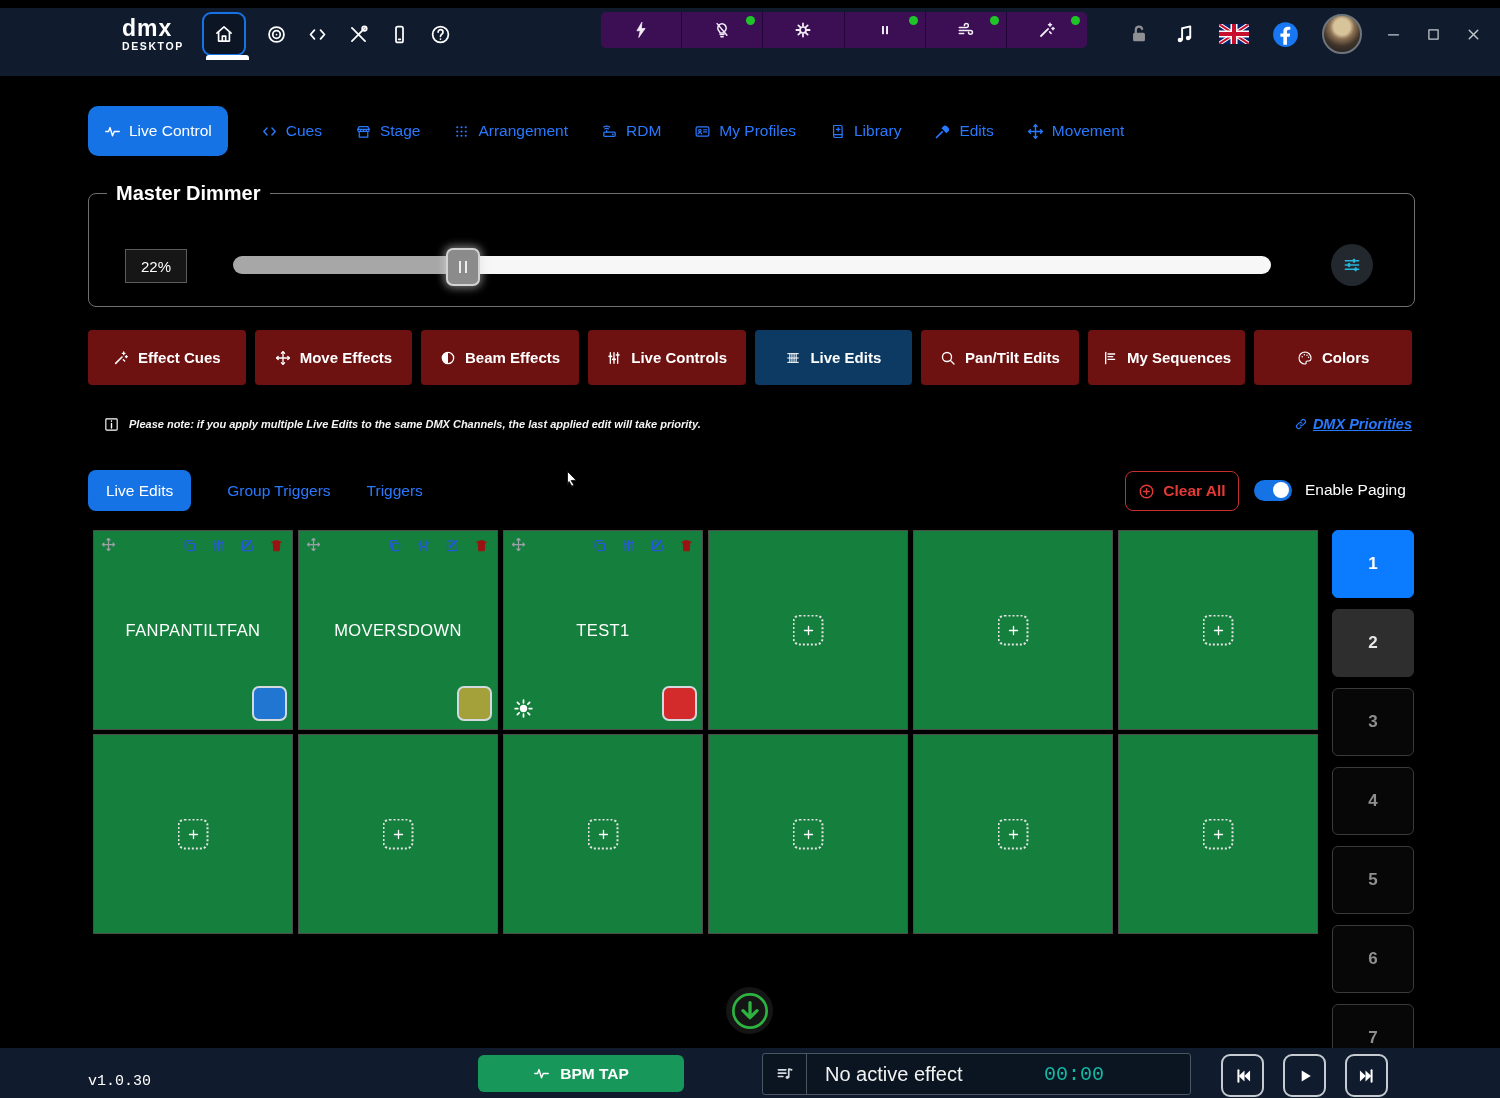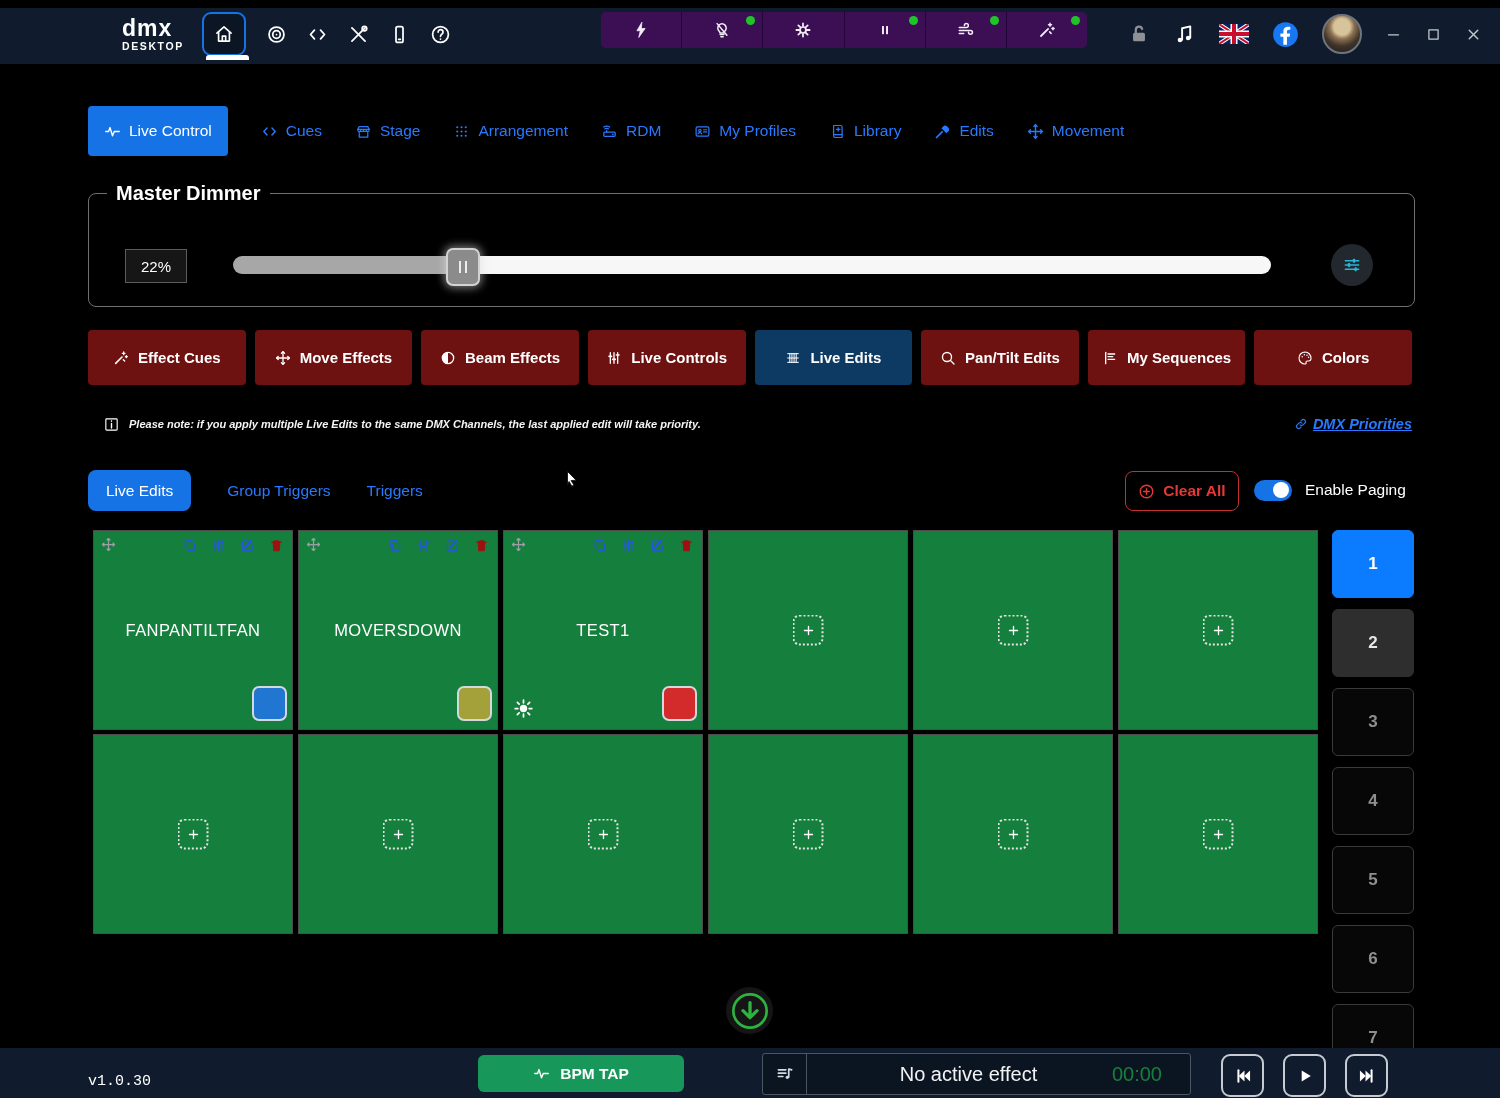--- a/index.html
+++ b/index.html
@@ -3,21 +3,21 @@
 <meta charset="utf-8">
 <style>
   html,body{margin:0;padding:0;background:#000;}
   body{width:1500px;height:1098px;position:relative;overflow:hidden;
        font-family:"Liberation Sans",sans-serif;color:#fff;-webkit-font-smoothing:antialiased;}
   .abs{position:absolute;}
   .ic{display:inline-flex;width:1em;height:1em;flex:none;}
   .ic svg{width:100%;height:100%;display:block;}
 
   
-  #titlebar{left:0;top:8px;width:1500px;height:56px;background:var(--titlebar,#101c2e);}
+  #titlebar{left:0;top:8px;width:1500px;height:68px;background:var(--titlebar,#101c2e);}
   #logo{left:122px;top:9px;line-height:1;}
   #logo .l1{font-size:23px;font-weight:bold;letter-spacing:1px;}
   #logo .l2{font-size:10.5px;font-weight:bold;letter-spacing:1.6px;margin-top:1px;}
   #titlebar-nav{left:202px;top:2px;height:48px;display:flex;align-items:center;gap:20px;}
   .nav-btn{display:flex;align-items:center;justify-content:center;font-size:21px;color:#fff;cursor:pointer;}
   .nav-btn.active{width:40px;height:40px;border:2px solid var(--accent-blue,#1673e6);border-radius:9px;background:#0c1524;font-size:20px;}
   #quickbar{left:601px;top:4px;width:486px;height:36px;display:flex;border-radius:5px;overflow:hidden;}
   .qa-btn{flex:1;position:relative;background:var(--purple,#3c0f55);display:flex;align-items:center;justify-content:center;font-size:18px;color:#f2eef6;border-right:1px solid #230639;cursor:pointer;}
   .qa-btn:last-child{border-right:none;}
   .qa-dot{position:absolute;top:4px;right:7px;width:9px;height:9px;border-radius:50%;background:var(--green-dot,#1fc428);}
@@ -29,21 +29,21 @@
   #fb{font-size:27px;}
   #avatar{width:36px;height:36px;border-radius:50%;border:2px solid #6f757c;
           background:radial-gradient(circle at 50% 30%,#d8c49a 0 26%,#8a6f52 40%,#41352a 62%,#15181c 100%);}
   .winc{font-size:17px;color:#c3c8ce;}
   #tooltip-frag{left:206px;top:55px;width:43px;height:5px;background:#fff;border-radius:3px 3px 0 0;}
 
   
   #main-tabs{left:88px;top:111px;height:40px;display:flex;align-items:center;gap:33px;}
   .tab{display:flex;align-items:center;gap:8px;font-size:15.5px;font-weight:500;color:var(--link-blue,#2979ff);cursor:pointer;height:40px;}
   .tab .ic{font-size:17px;}
-  .tab.active{background:var(--accent-blue,#1673e6);color:#fff;border-radius:4px;padding:5px 16px;justify-content:space-between;}
+  .tab.active{background:var(--accent-blue,#1673e6);color:#fff;border-radius:10px;padding:5px 16px;justify-content:space-between;}
 
   
   #dimmer-panel{left:88px;top:182px;width:1325px;height:123px;border:1px solid #707070;border-radius:8px;margin:0;padding:0;position:absolute;background:transparent;}
   #dimmer-panel legend{margin-left:18px;padding:0 9px;font-size:20px;font-weight:bold;color:#ffffff;}
   #dimmer-value{left:36px;top:44px;width:60px;height:32px;background:#161616;border:1px solid #5c5c5c;border-radius:0;
                 display:flex;align-items:center;justify-content:center;font-size:15px;color:#fff;}
   #dimmer-track{left:144px;top:51px;width:1038px;height:18px;cursor:pointer;}
   #dimmer-fill{position:absolute;left:0;top:0;height:100%;background:#a7a7a7;border-radius:9px 0 0 9px;}
   #dimmer-rest{position:absolute;right:0;top:0;height:100%;background:#f7f7f7;border-radius:0 9px 9px 0;}
   #dimmer-handle{position:absolute;top:-8px;width:30px;height:34px;background:#8b8b8b;border:2px solid #d2d2d2;border-radius:7px;
@@ -110,22 +110,22 @@
   
   #bottombar{left:0;top:1048px;width:1500px;height:50px;background:var(--titlebar,#0e1b2b);}
   #version{left:88px;top:0;height:66px;display:flex;align-items:center;font-size:15px;color:#fff;font-family:Liberation Mono, monospace;}
   #bpm-tap{left:478px;top:7px;width:206px;height:37px;background:var(--green-button,#17985a);border-radius:6px;
            display:flex;align-items:center;justify-content:center;gap:10px;font-size:15.5px;font-weight:bold;color:#fff;cursor:pointer;}
   #bpm-tap .ic{font-size:17px;}
   #effect-panel{left:762px;top:5px;width:427px;height:40px;border:1px solid #4a5663;border-radius:3px;background:#0b1521;
                 display:flex;align-items:center;}
   #effect-icon-cell{width:43px;height:100%;border-right:1px solid #4a5663;display:flex;align-items:center;justify-content:center;
                     font-size:20px;color:#d4dae0;}
-  #effect-status{flex:1;padding-left:18px;font-size:20px;color:#f2f2f2;text-align:center;}
-  #effect-time{font-size:20px;color:#15803d;margin-right:28px;}
+  #effect-status{flex:1;padding-left:18px;font-size:20px;color:#f2f2f2;}
+  #effect-time{font-size:20px;color:#14b8a6;margin-right:86px;font-family:Liberation Mono, monospace;}
   #media{left:1221px;top:6px;display:flex;gap:19px;}
   .media-btn{width:39px;height:39px;border:2px solid #c6cbd1;border-radius:9px;display:flex;align-items:center;justify-content:center;
              font-size:20px;color:#fff;cursor:pointer;background:transparent;}
 </style>
 </head>
 <body>
 
 <div id="titlebar" class="abs">
   <div id="logo" class="abs">
     <div class="l1">dmx</div>

